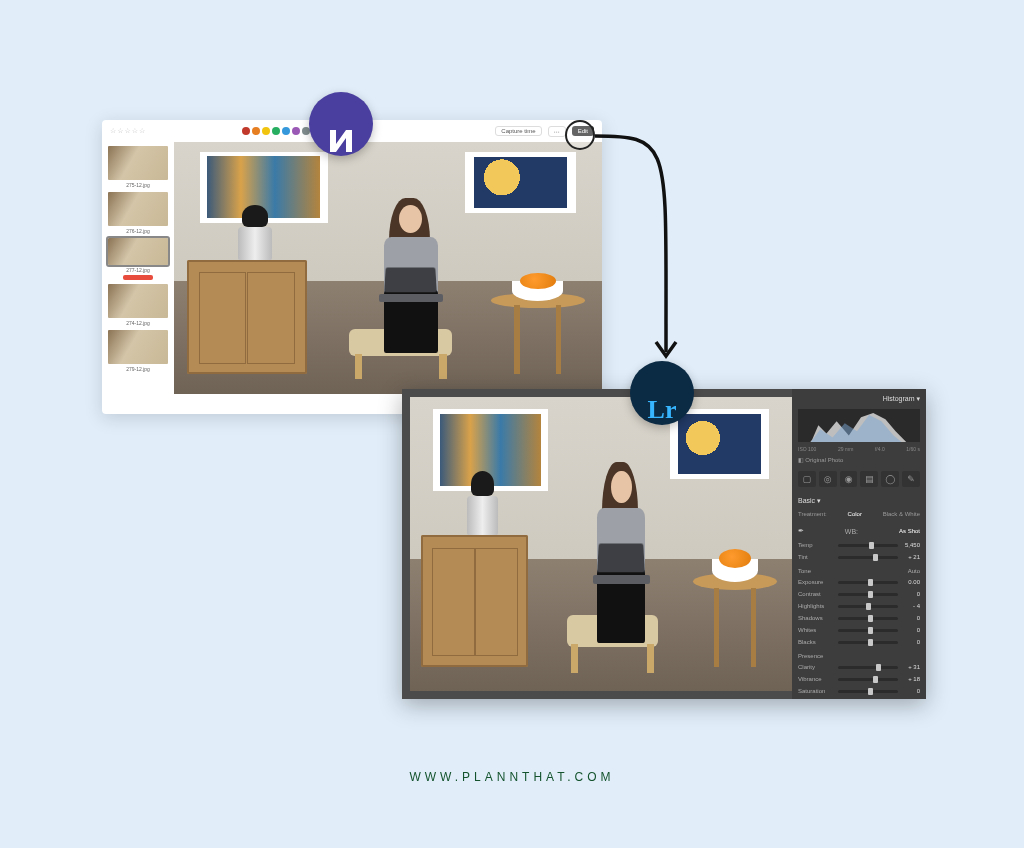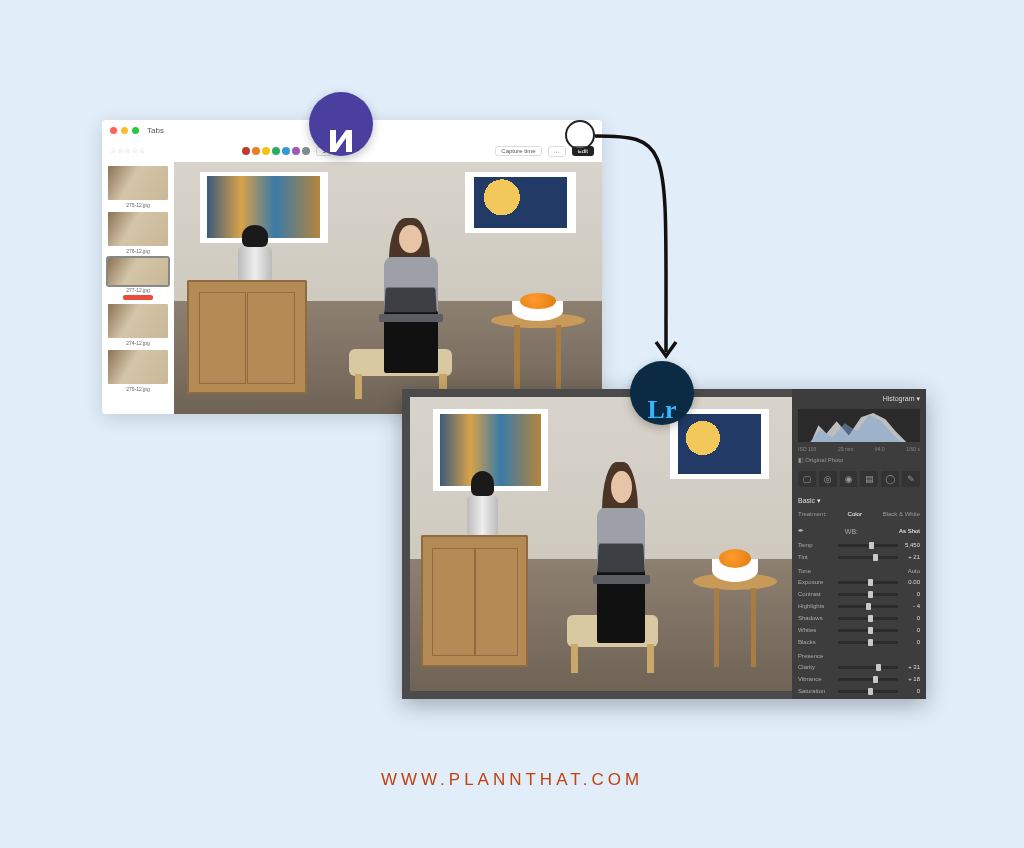--- a/index.html
+++ b/index.html
@@ -85,34 +85,26 @@
   .slider .val{width:18px;text-align:right;font-size:6px;color:#ddd}
   .grouphead{display:flex;justify-content:space-between;margin-top:3px;font-size:6px;color:#aaa}
 
   
   .badge{position:absolute;width:64px;height:64px;border-radius:50%;display:flex;align-items:flex-end;justify-content:center;box-shadow:0 3px 10px rgba(0,0,0,.25)}
   .badge-n{left:309px;top:92px;background:#4a3f9e}
   .badge-lr{left:630px;top:361px;background:#0b2a44;color:#37b6ff;font-weight:700;font-family:Georgia,serif;font-size:26px}
   .ring{position:absolute;left:565px;top:120px;width:30px;height:30px;border:2px solid #222;border-radius:50%;background:rgba(255,255,255,.3)}
   .arrow{position:absolute;left:580px;top:124px;width:100px;height:250px;pointer-events:none}
 
-  .footer{position:absolute;left:0;right:0;top:770px;text-align:center;letter-spacing:4px;font-size:17px;color:#c2410c}
+  .footer{position:absolute;left:0;right:0;top:770px;text-align:center;letter-spacing:4px;font-size:12px;color:#14532d}
 </style>
 </head>
 <body>
 
 <div class="w1">
-  <div class="w1-titlebar">
-    <div class="traffic">
-      <span class="tl-r"></span>
-      <span class="tl-y"></span>
-      <span class="tl-g"></span>
-    </div>
-    <span class="w1-title">Tabs</span>
-  </div>
   <div class="w1-toolbar">
     <span class="stars">☆☆☆☆☆</span>
     <div class="colordots" id="colordots">
         <span style="background: rgb(192, 57, 43);"></span>
         <span style="background: rgb(230, 126, 34);"></span>
         <span style="background: rgb(241, 196, 15);"></span>
         <span style="background: rgb(39, 174, 96);"></span>
         <span style="background: rgb(52, 152, 219);"></span>
         <span style="background: rgb(155, 89, 182);"></span>
         <span style="background: rgb(127, 140, 141);"></span>

